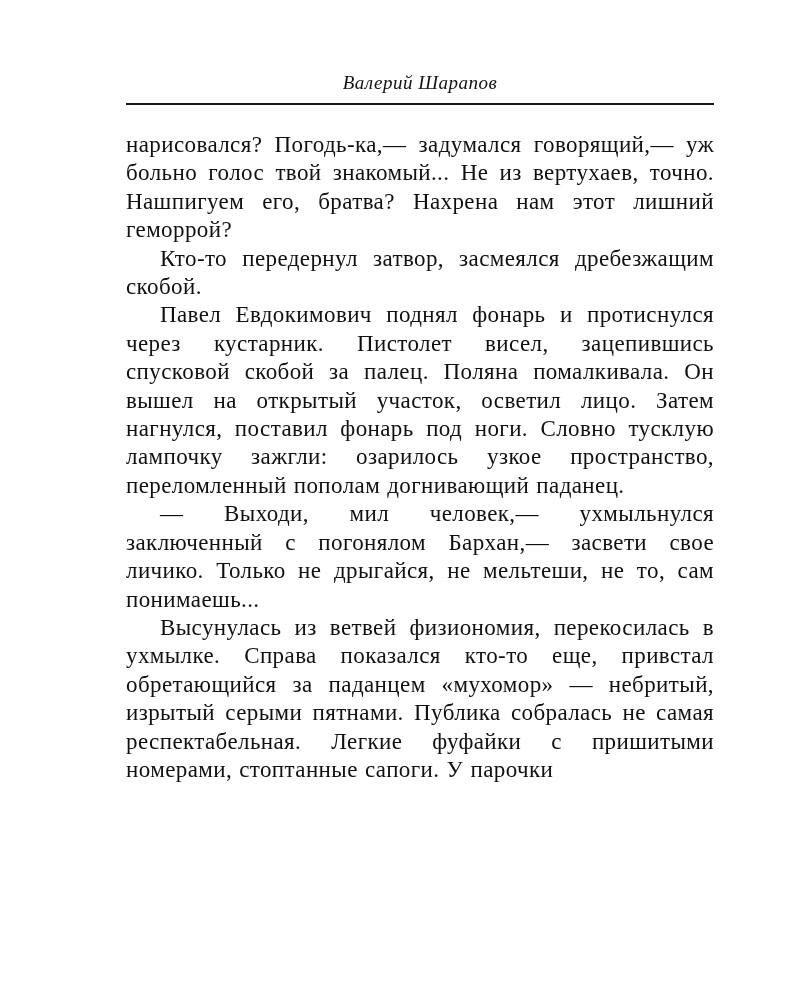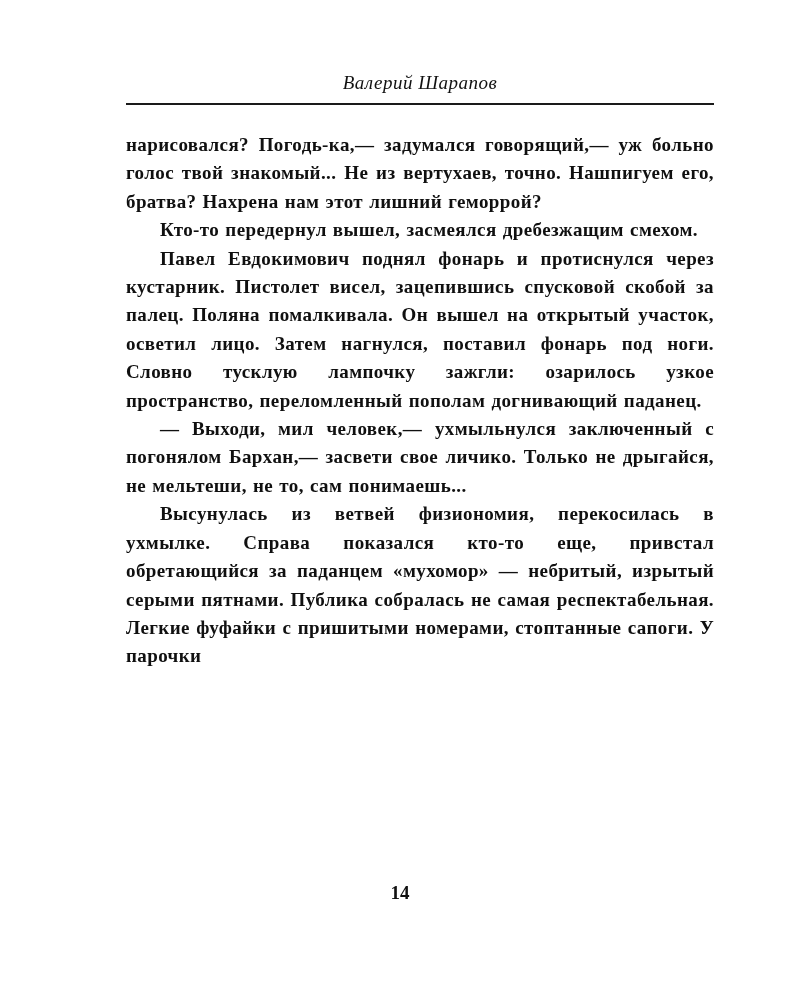--- a/index.html
+++ b/index.html
@@ -32,27 +32,26 @@
     color: #111;
   }
   .header-rule {
     margin-top: 9px;
     height: 2px;
     background: #1a1a1a;
     width: 100%;
   }
   .body-text {
     margin-top: 26px;
-    font-size: 19px;
+    font-size: 23px;
     line-height: 28.4px;
     text-align: justify;
     color: #101010;
     letter-spacing: 0.4px;
     word-spacing: 1px;
-    font-weight: bold;
   }
   .body-text p {
     text-indent: 34px;
   }
   .body-text p.no-indent {
     text-indent: 0;
   }
   .page-number {
     position: absolute;
     left: 0;
@@ -70,22 +69,21 @@
 <div class="page">
   <div class="content">
 
     <div class="running-head">
       <div class="author">Валерий Шарапов</div>
       <div class="header-rule"></div>
     </div>
 
     <div class="body-text">
       <p class="no-indent">нарисовался? Погодь-ка,— задумался говорящий,— уж больно голос твой знакомый... Не из вертухаев, точно. Нашпигуем его, братва? Нахрена нам этот лишний геморрой?</p>
-      <p>Кто-то передернул вышел, засмеялся дребезжащим смехом.</p>
+      <p>Кто-то передернул затвор, засмеялся дребезжащим скобой.</p>
       <p>Павел Евдокимович поднял фонарь и протиснулся через кустарник. Пистолет висел, зацепившись спусковой скобой за палец. Поляна помалкивала. Он вышел на открытый участок, осветил лицо. Затем нагнулся, поставил фонарь под ноги. Словно тусклую лампочку зажгли: озарилось узкое пространство, переломленный пополам догнивающий паданец.</p>
       <p>— Выходи, мил человек,— ухмыльнулся заключенный с погонялом Бархан,— засвети свое личико. Только не дрыгайся, не мельтеши, не то, сам понимаешь...</p>
       <p>Высунулась из ветвей физиономия, перекосилась в ухмылке. Справа показался кто-то еще, привстал обретающийся за паданцем «мухомор» — небритый, изрытый серыми пятнами. Публика собралась не самая респектабельная. Легкие фуфайки с пришитыми номерами, стоптанные сапоги. У парочки</p>
     </div>
 
   </div>
 
-  <div class="page-number">14</div>
 </div>
 
 </body></html>

